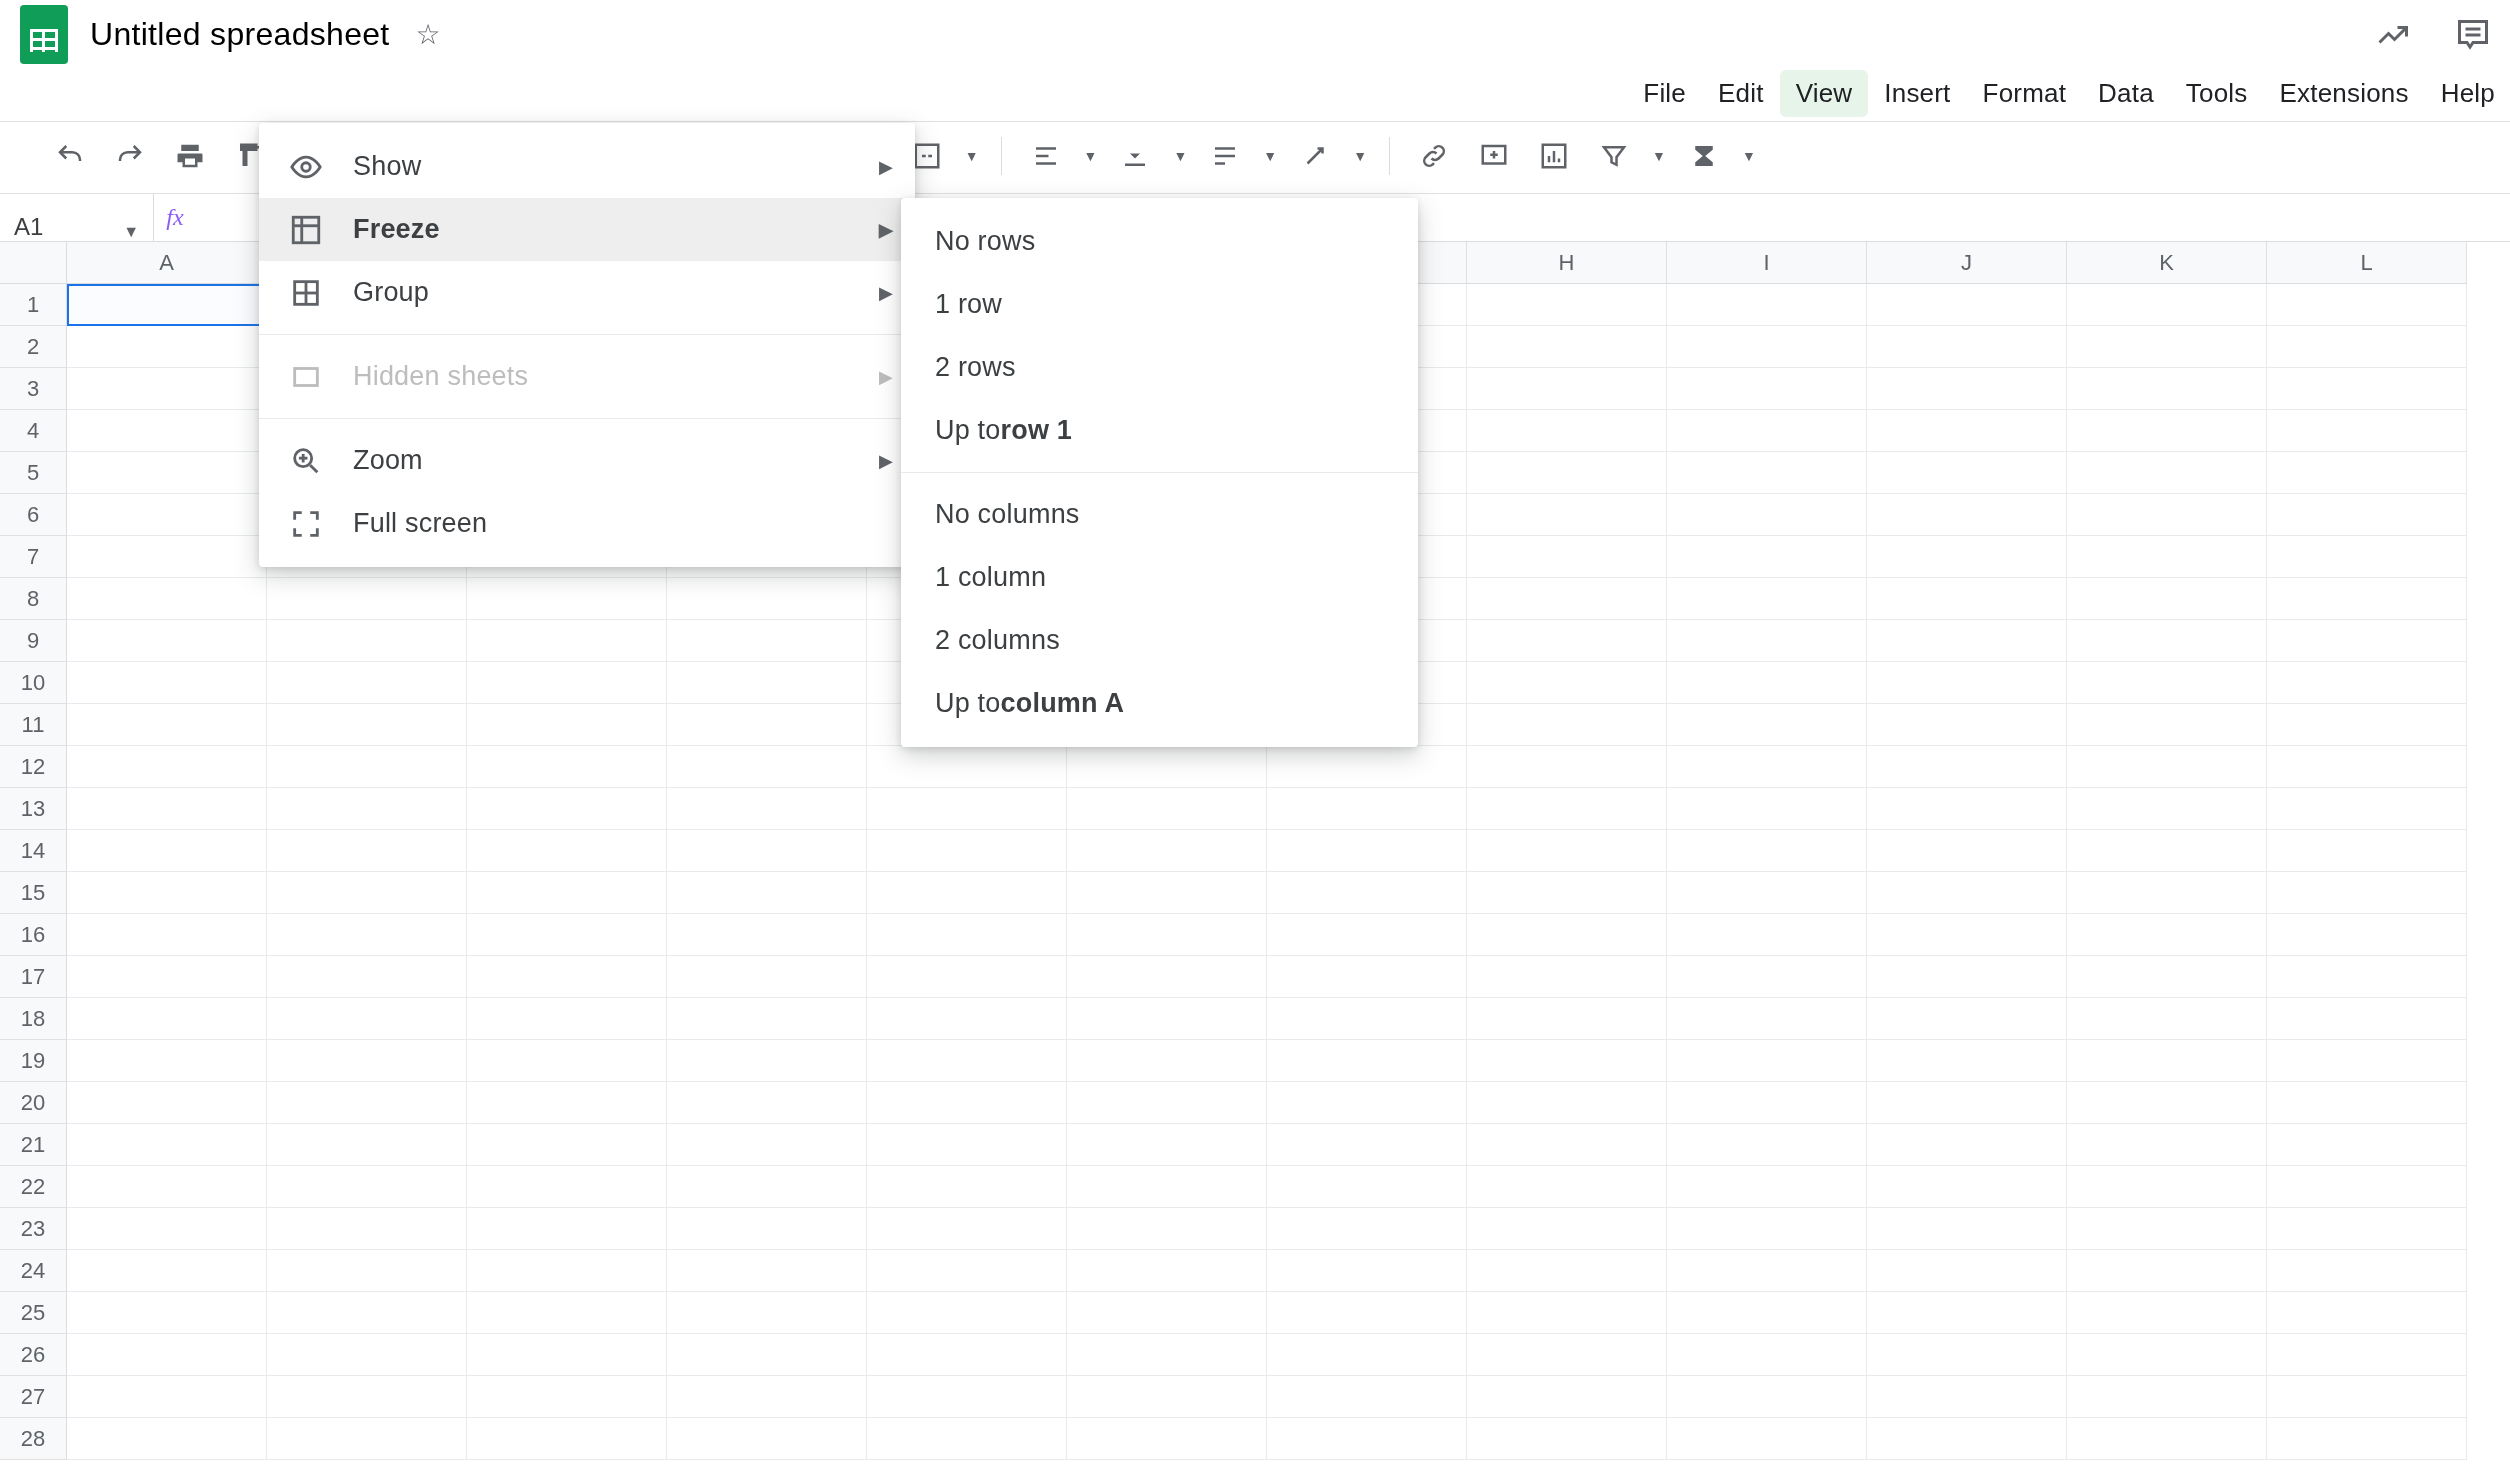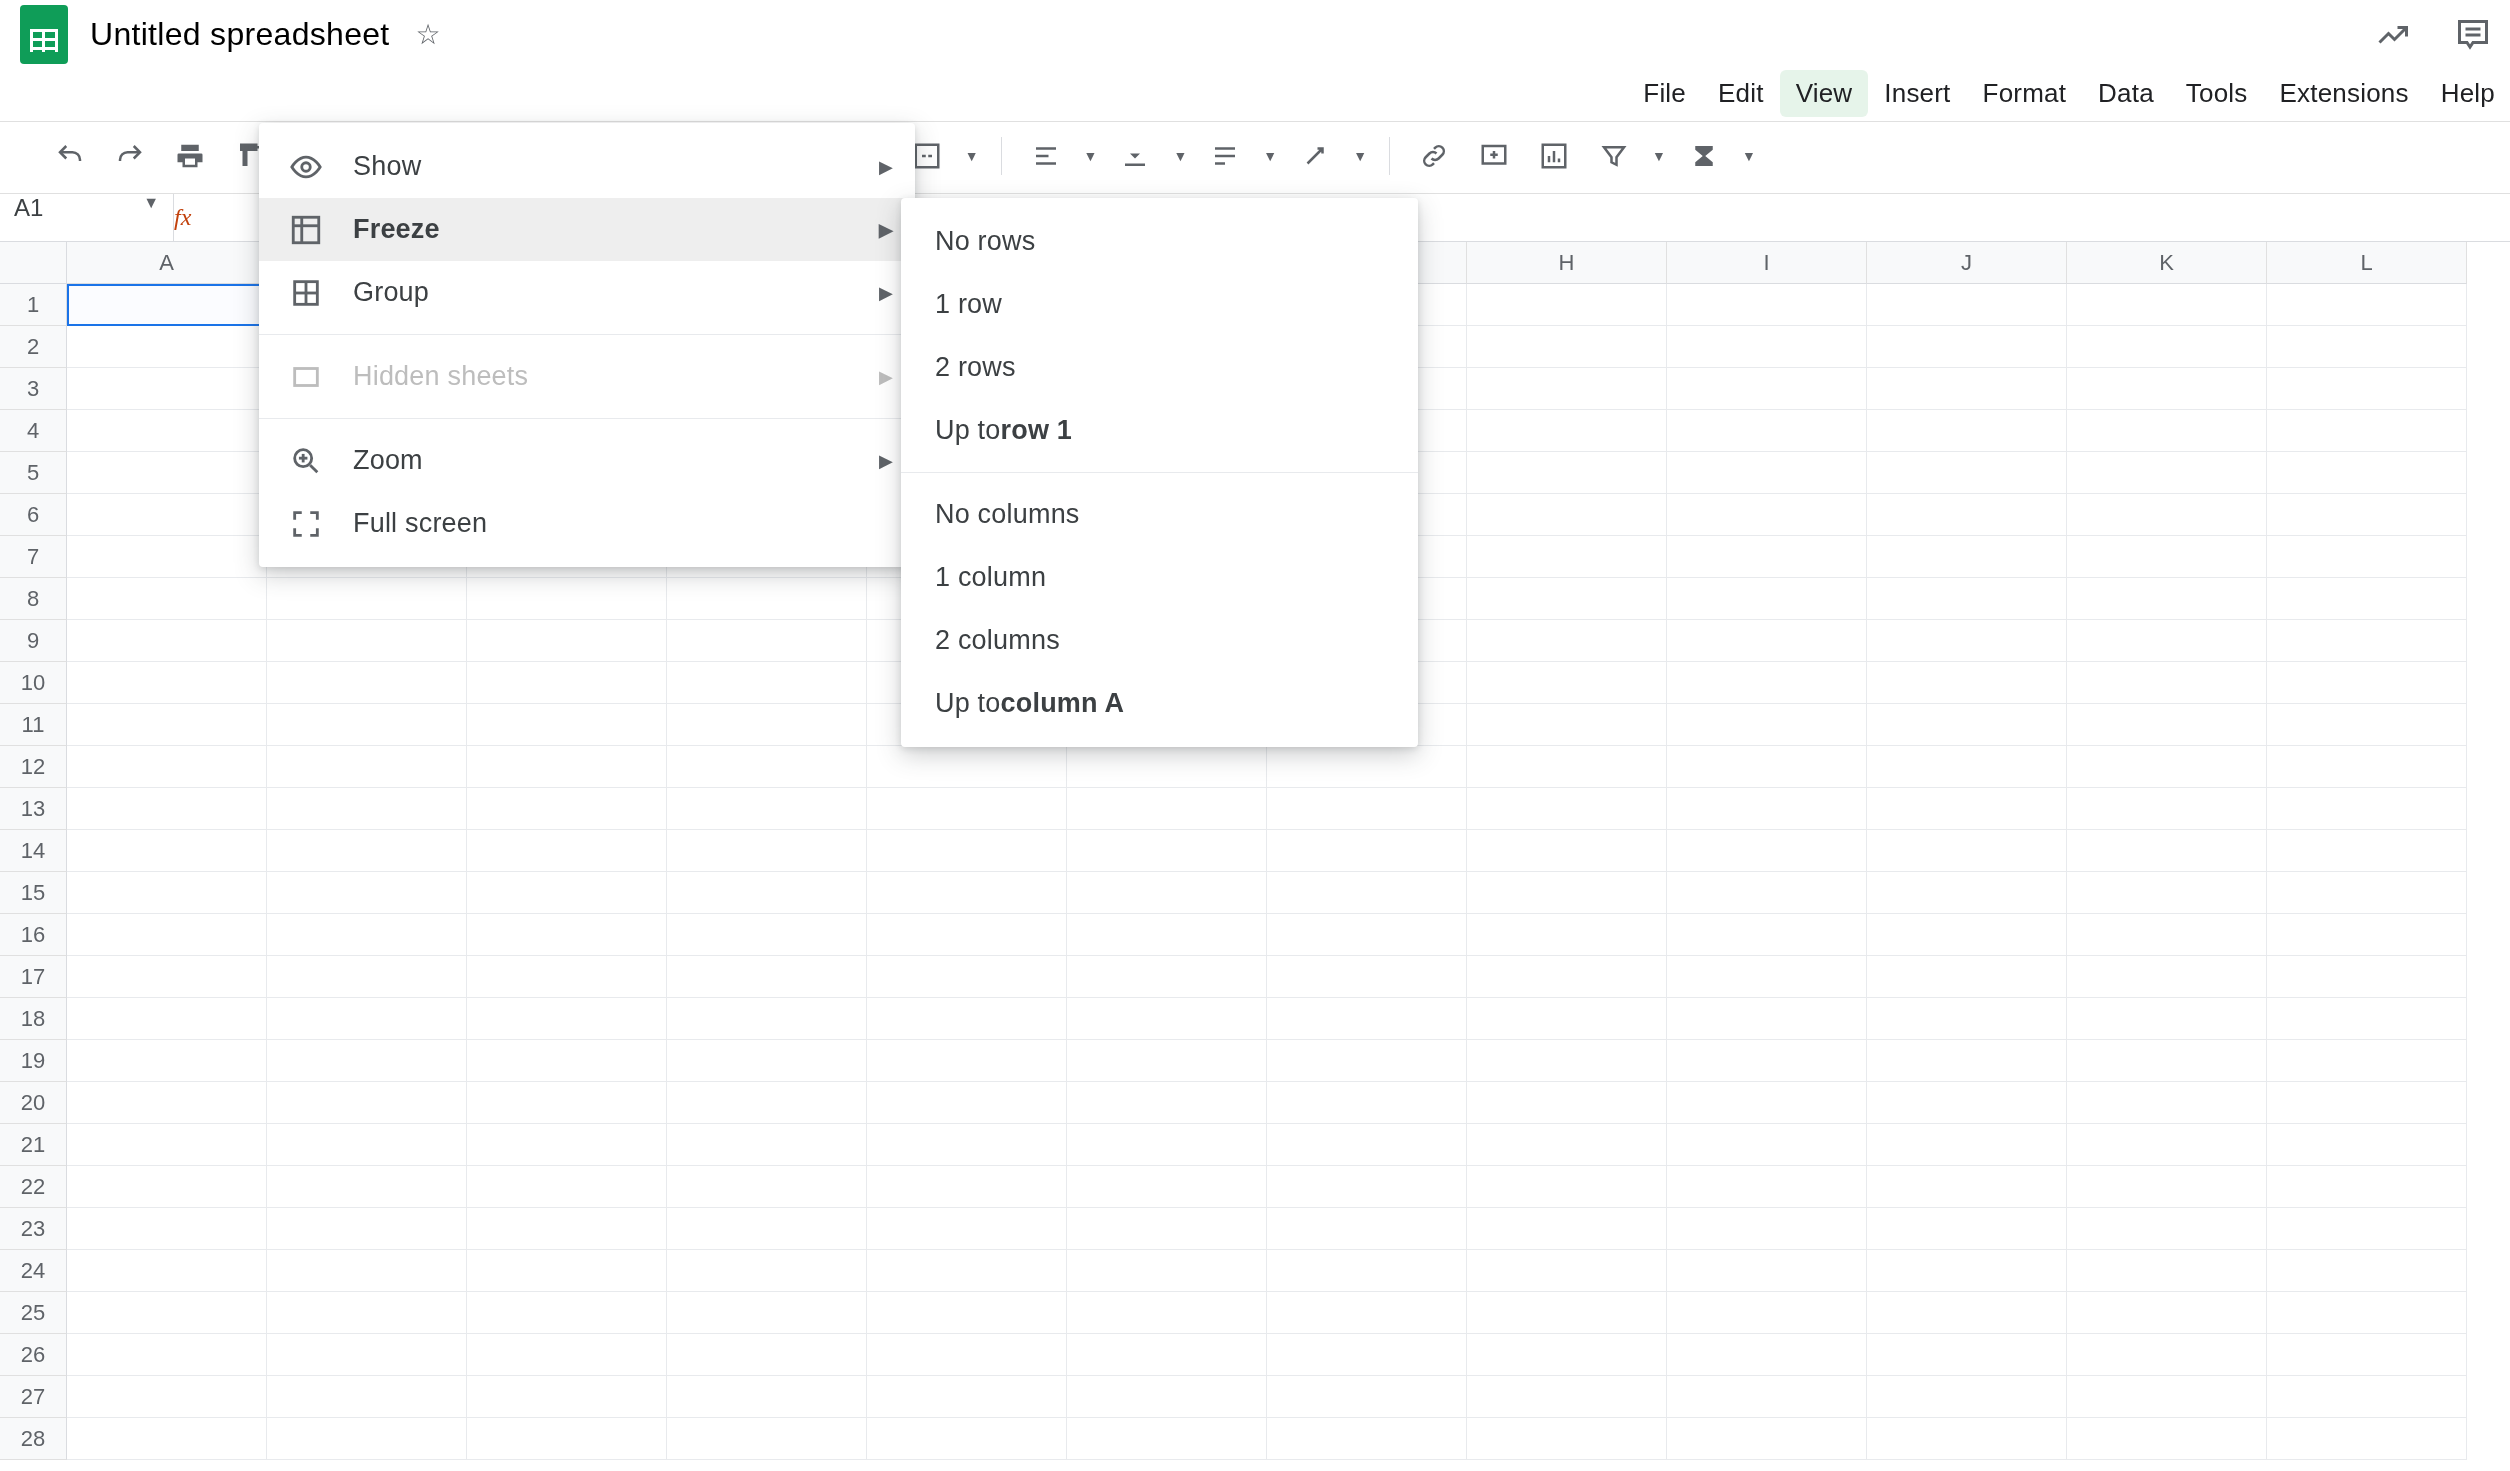--- a/index.html
+++ b/index.html
@@ -35,23 +35,23 @@
   .tbtn { width:40px; height:40px; display:flex; align-items:center; justify-content:center; color:#5f6368; margin:0 10px; }
   .tbtn svg { width:30px; height:30px; }
   .tb-sep { width:1px; height:38px; background:#dadce0; margin:0 14px; }
   .font-size-box { width:69px; height:38px; border:1px solid #dadce0; border-radius:2px; display:flex; align-items:center; padding:0 10px; font-size:22px; color:#3c4043; margin:0 6px; }
   .dropdown-caret { font-size:14px; color:#5f6368; margin:0 8px; }
   .text-color-mark { width:30px; height:5px; background:#000; position:absolute; bottom:2px; left:5px; }
   .tbtn.rel { position:relative; }
 
   
   .fx-row { display:flex; align-items:center; height:48px; border-bottom:1px solid #dadce0; }
-  .name-box { width:174px; height:100%; display:flex; align-items:flex-start; padding:0 14px; font-size:24px; color:#3c4043; border-right:1px solid #dadce0; position:relative; }
+  .name-box { width:154px; height:100%; display:flex; align-items:flex-end; padding:0 14px; font-size:24px; color:#3c4043; border-right:1px solid #dadce0; position:relative; }
   .name-box .caret { position:absolute; right:14px; color:#5f6368; font-size:16px; }
-  .fx-label { width:42px; font-size:24px; font-style:italic; color:#c2410c; font-family:"Times New Roman",serif; }
+  .fx-label { width:42px; text-align:center; font-size:24px; font-style:italic; color:#8b5cf6; font-family:"Times New Roman",serif; }
   .fx-input { flex:1; height:100%; }
   .corner-box { width:67px; height:42px; background:#f8f9fa; border-right:1px solid #dadce0; border-bottom:1px solid #dadce0; }
   .col-headers { display:flex; }
   .col-h { width:200px; height:42px; background:#f8f9fa; border-right:1px solid #e0e0e0; border-bottom:1px solid #dadce0;
            display:flex; align-items:center; justify-content:center; font-size:22px; color:#5f6368; }
   .grid-body { display:flex; }
   .row-headers { display:flex; flex-direction:column; }
   .row-h { width:67px; height:42px; background:#f8f9fa; border-right:1px solid #dadce0; border-bottom:1px solid #e0e0e0;
            display:flex; align-items:center; justify-content:center; font-size:22px; color:#5f6368; }
   .cells { position:relative; }

